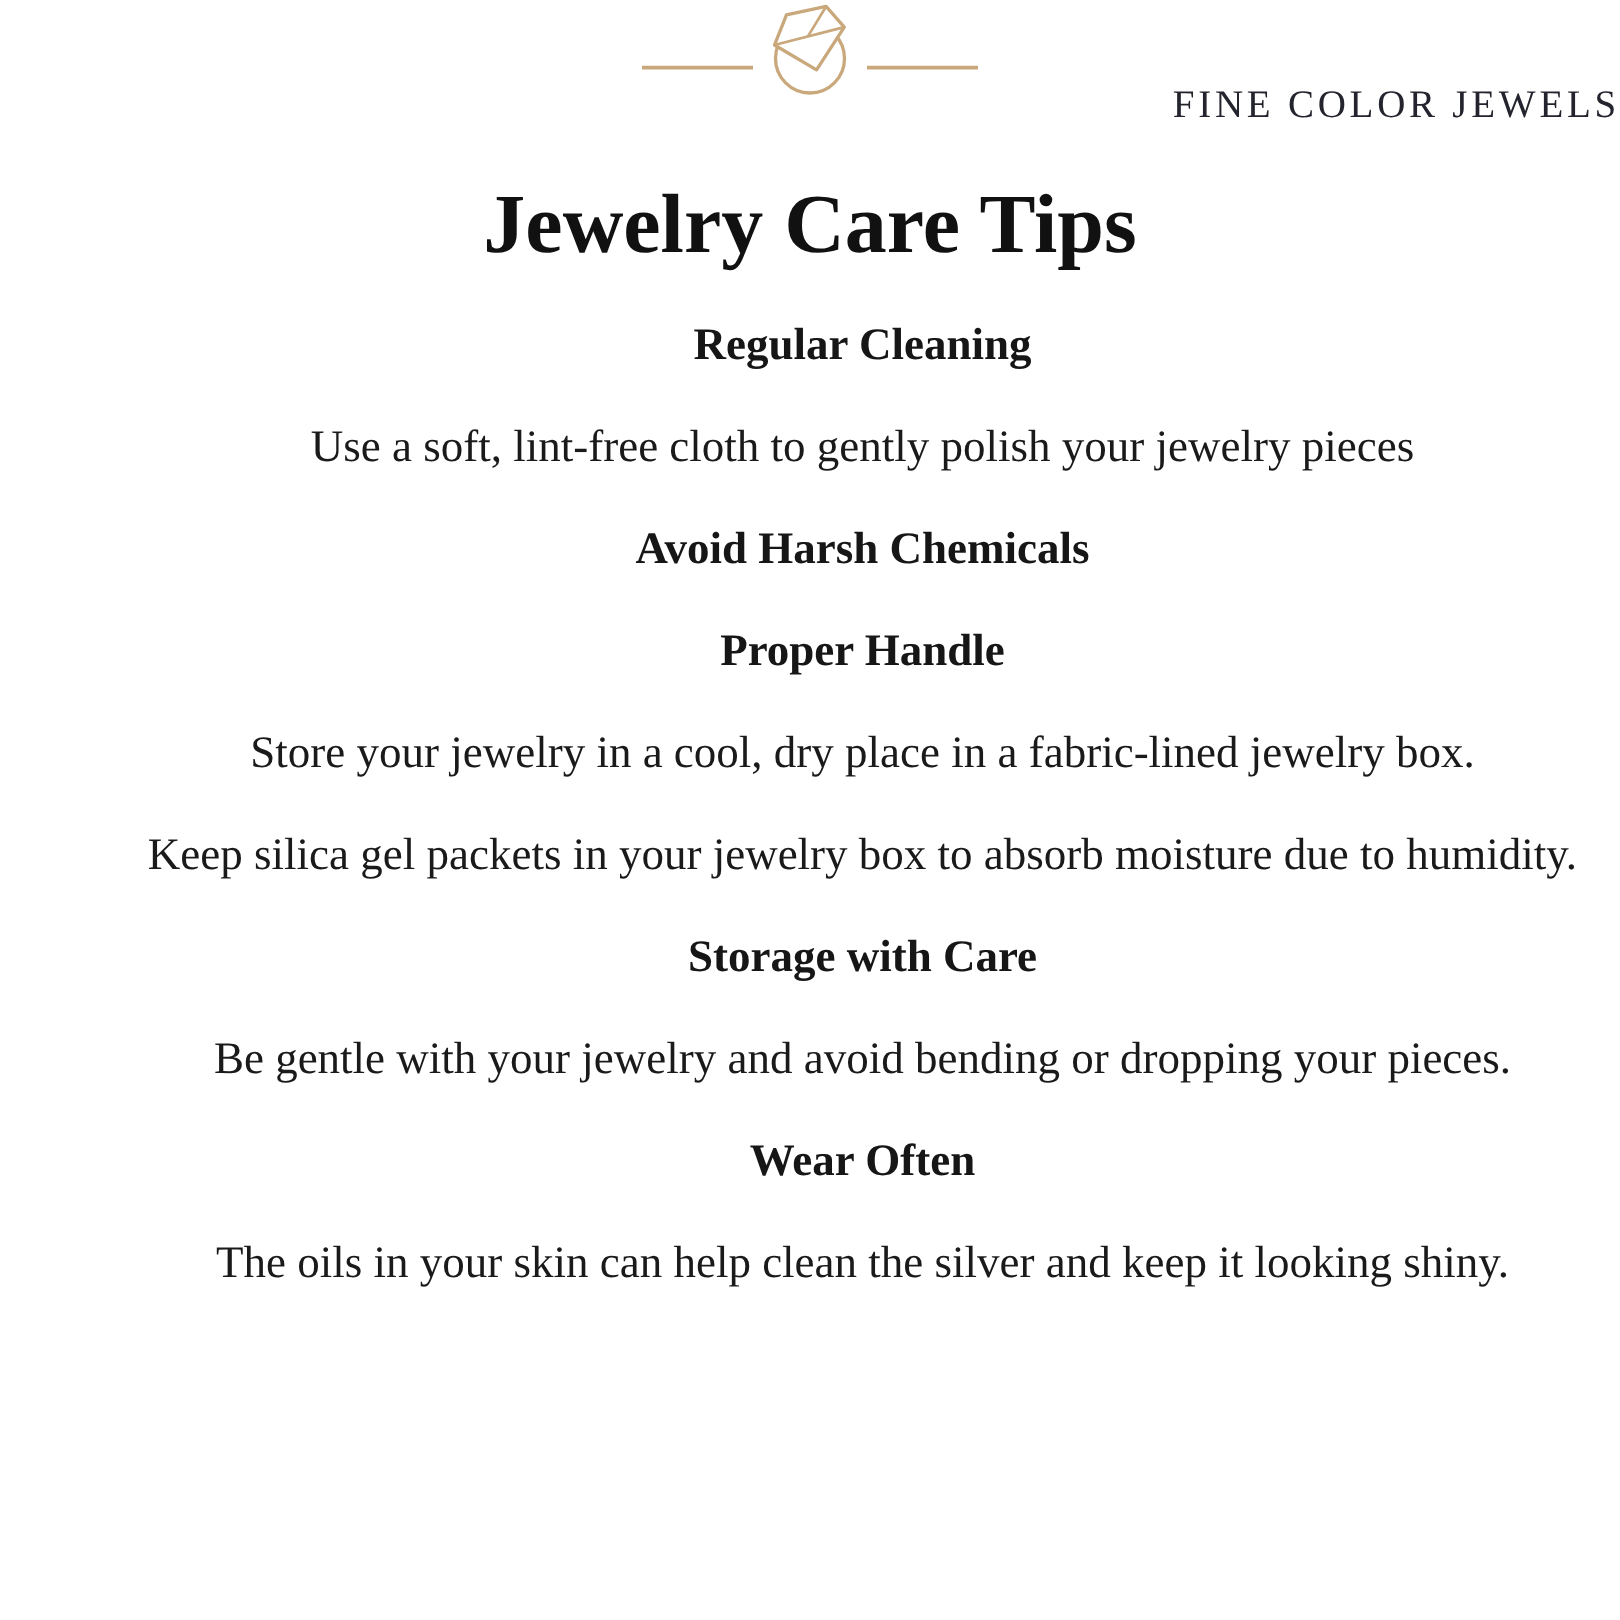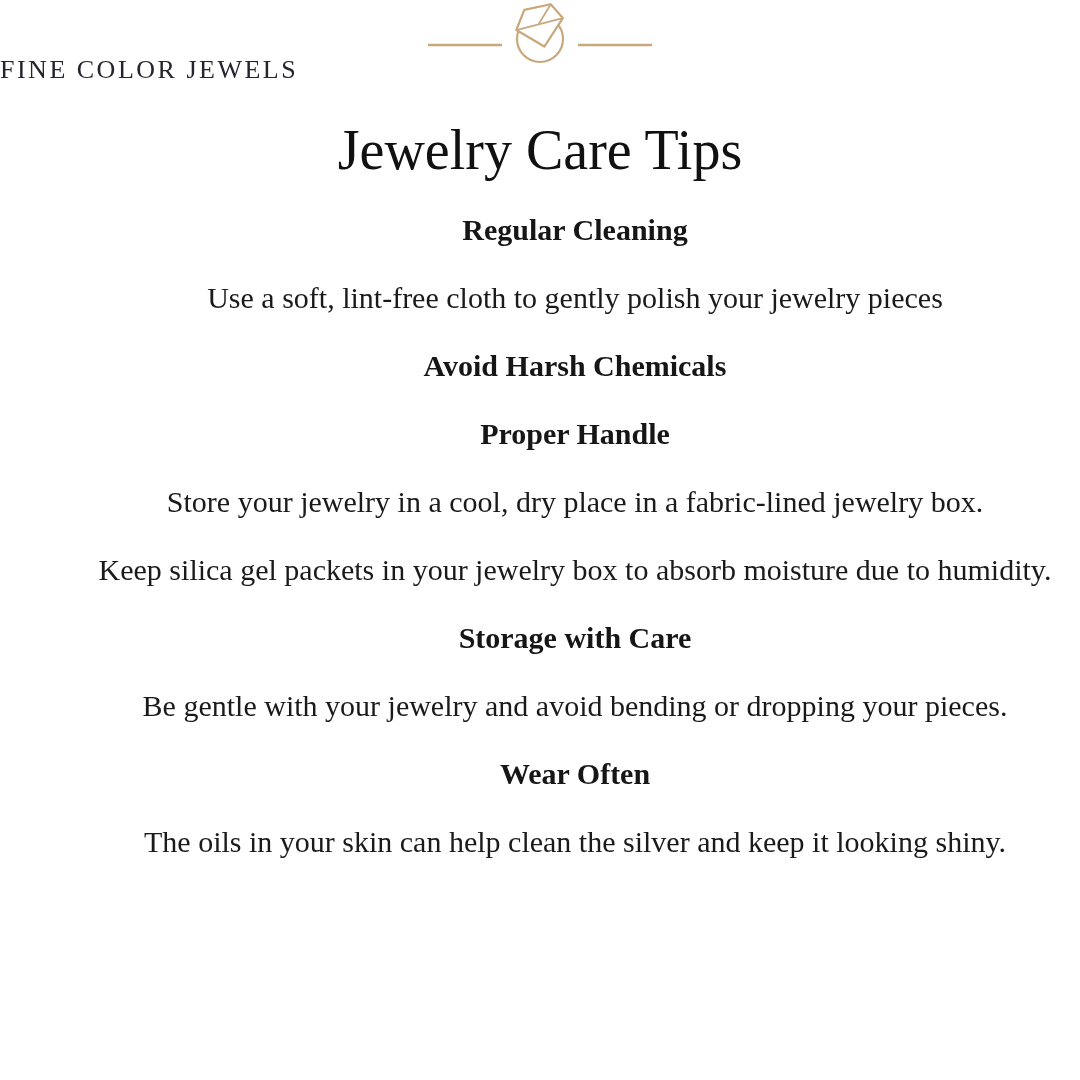--- a/index.html
+++ b/index.html
@@ -20,37 +20,37 @@
     left: 418px;
     top: 0;
   }
   .brand-name {
     position: absolute;
     top: 52px;
     left: 0;
     width: 100%;
     height: 36px;
     line-height: 36px;
-    text-align: left;
+    text-align: right;
     font-size: 26px;
     letter-spacing: 2.5px;
     color: #24242e;
     font-weight: 500;
   }
   .title {
     position: absolute;
     top: 116px;
     left: 0;
     width: 100%;
     margin: 0;
     line-height: 68px;
     text-align: center;
     font-family: "Liberation Serif", serif;
     font-size: 56px;
-    font-weight: normal;
+    font-weight: bold;
     color: #111111;
   }
   #content {
     position: absolute;
     top: 196px;
     left: 0;
     width: 100%;
     margin-left: 35px;
   }
   .row {

